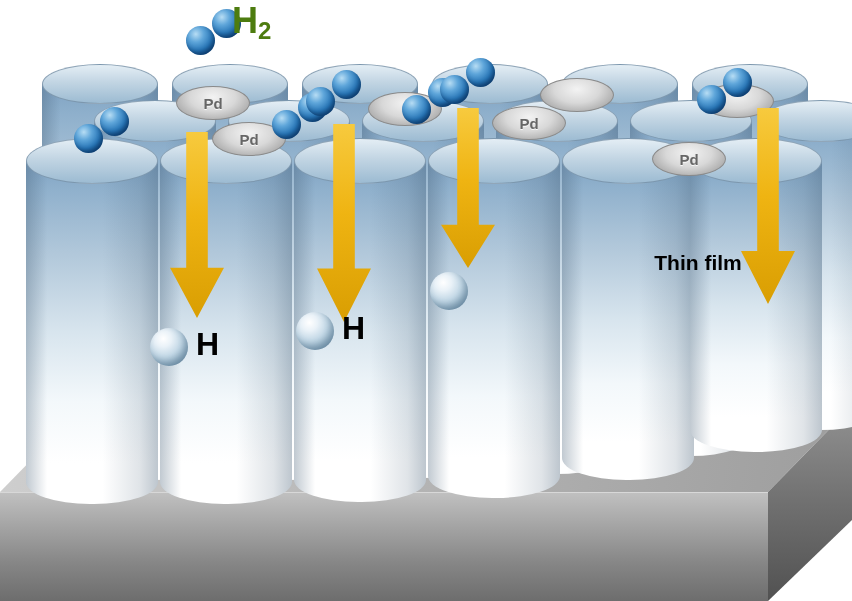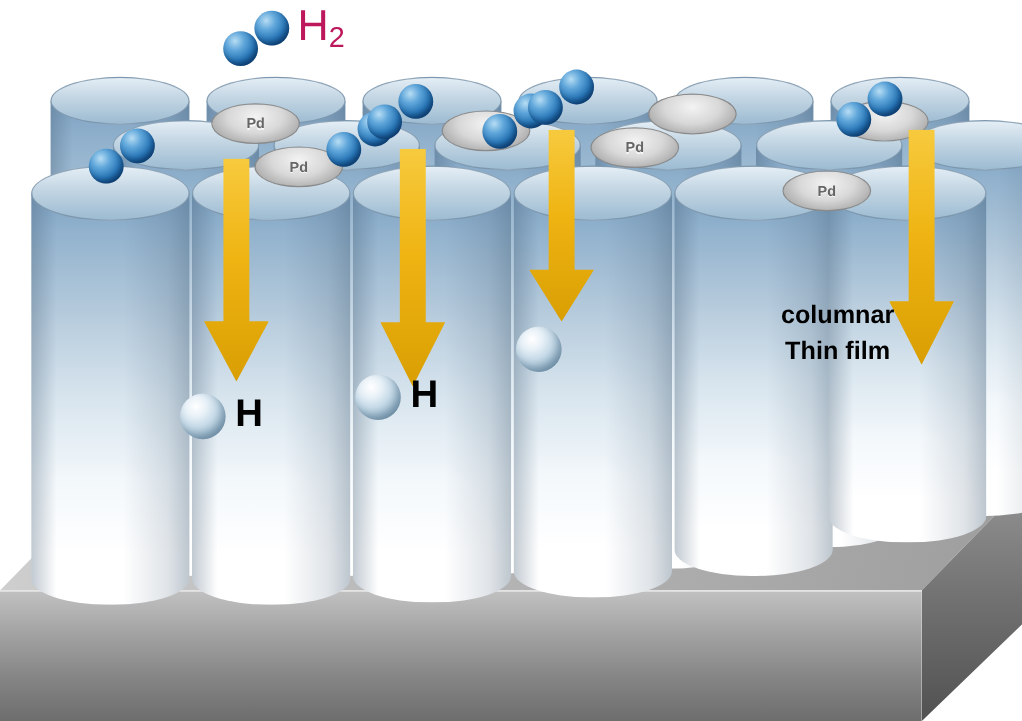--- a/index.html
+++ b/index.html
@@ -46,21 +46,21 @@
     border:1.5px solid rgba(110,135,158,.7);box-sizing:border-box;
   }
   .mid .col-ellipse{height:42px}
   .back .col-ellipse{height:40px}
   
   .pd-cap{
     position:absolute;z-index:35;width:74px;height:34px;border-radius:50%;
     background:radial-gradient(ellipse at 50% 32%, #f3f3f3 0%, #d8d8d8 45%, var(--pd-cap-gray,#ababab) 80%, #8d8d8d 100%);
     border:1px solid #8a8a8a;display:flex;align-items:center;justify-content:center;box-sizing:border-box;
   }
-  .pd-cap span{font-weight:bold;font-size:12px;color:#666;text-shadow:0 1px 0 rgba(255,255,255,.8);}
+  .pd-cap span{font-weight:bold;font-size:15px;color:#666;text-shadow:0 1px 0 rgba(255,255,255,.8);}
   
   .h2-pair{position:absolute;z-index:45;width:55px;height:46px;}
   .h2s{
     position:absolute;width:29px;height:29px;border-radius:50%;
     background:radial-gradient(circle at 34% 28%, #b7ddf4 0%, #5fa6da 28%, #2775b6 58%, var(--h2-sphere-blue,#0f4c88) 82%, #093a6b 100%);
     box-shadow:inset -2px -3px 4px rgba(0,20,50,.35);
   }
   .h2s.a{left:0;bottom:0}
   .h2s.b{right:0;top:0}
   
@@ -70,21 +70,21 @@
     box-shadow:inset -3px -4px 6px rgba(40,70,95,.30);
   }
   .h-label{position:absolute;z-index:50;font-weight:bold;font-size:32px;color:#000;}
   
   .arrow{
     position:absolute;z-index:40;width:54px;
     background:linear-gradient(to bottom,#f7ca3e 0%,var(--arrow-yellow,#efb412) 45%,var(--arrow-yellow-deep,#d99e02) 100%);
     clip-path:polygon(30% 0,70% 0,70% 73%,100% 73%,50% 100%,0 73%,30% 73%);
   }
   
-  .h2-label{position:absolute;left:248px;top:0;z-index:50;font-weight:normal;font-size:36px;color:#be185d;}
+  .h2-label{position:absolute;left:232px;top:0;z-index:50;font-weight:bold;font-size:36px;color:#4d7c0f;}
   .h2-label sub{font-size:24px;position:relative;top:6px;vertical-align:baseline;}
   .wox{
     position:absolute;left:628px;top:248px;width:140px;z-index:50;
     text-align:center;font-weight:bold;font-size:21px;line-height:1.45;color:#000;
   }
 </style>
 </head>
 <body>
 
 <div class="canvas">
@@ -220,17 +220,16 @@
   <div class="arrow" style="left:441px;top:108px;height:160px"></div>
   <div class="arrow" style="left:741px;top:108px;height:196px"></div>
 
   <div class="hs" style="left:150px;top:328px"></div>
   <div class="h-label" style="left:196px;top:326px">H</div>
   <div class="hs" style="left:296px;top:312px"></div>
   <div class="h-label" style="left:342px;top:310px">H</div>
   <div class="hs" style="left:430px;top:272px"></div>
 
   <div class="wox">
-    <div>columnar</div>
     <div>Thin film</div>
   </div>
 
 </div>
 
 </body></html>

